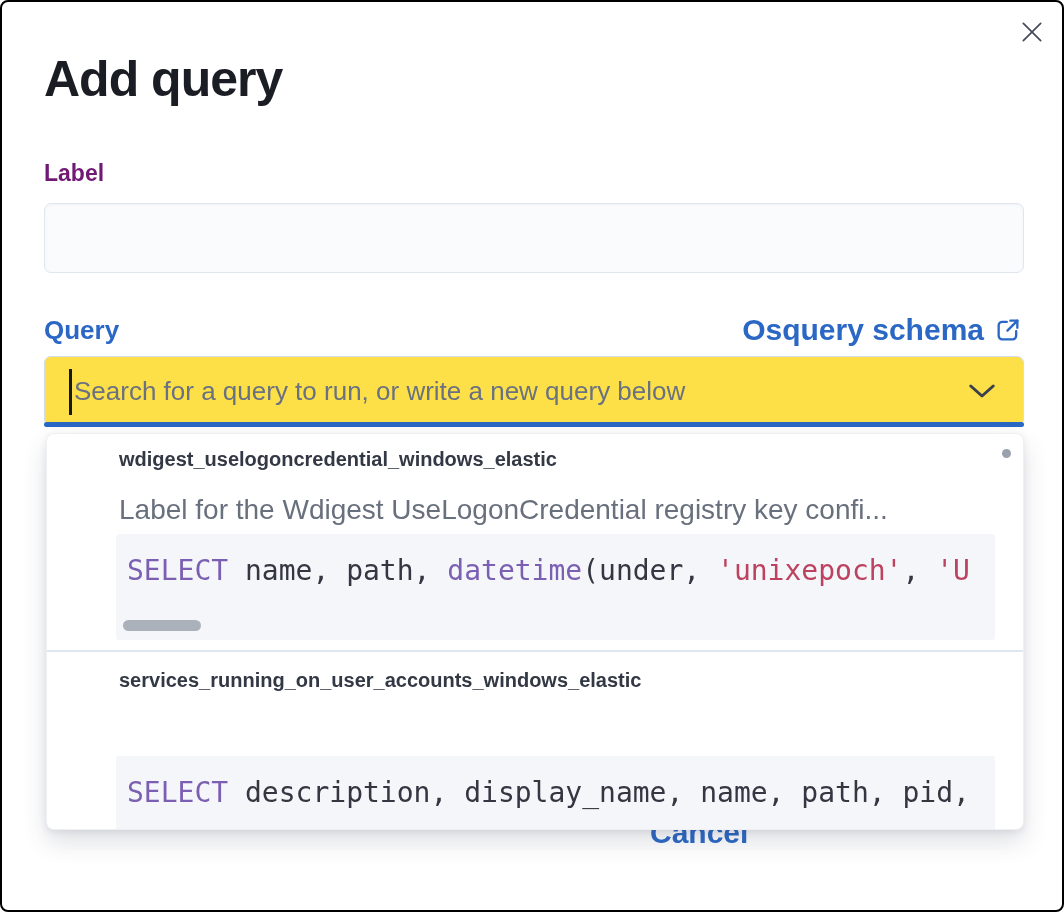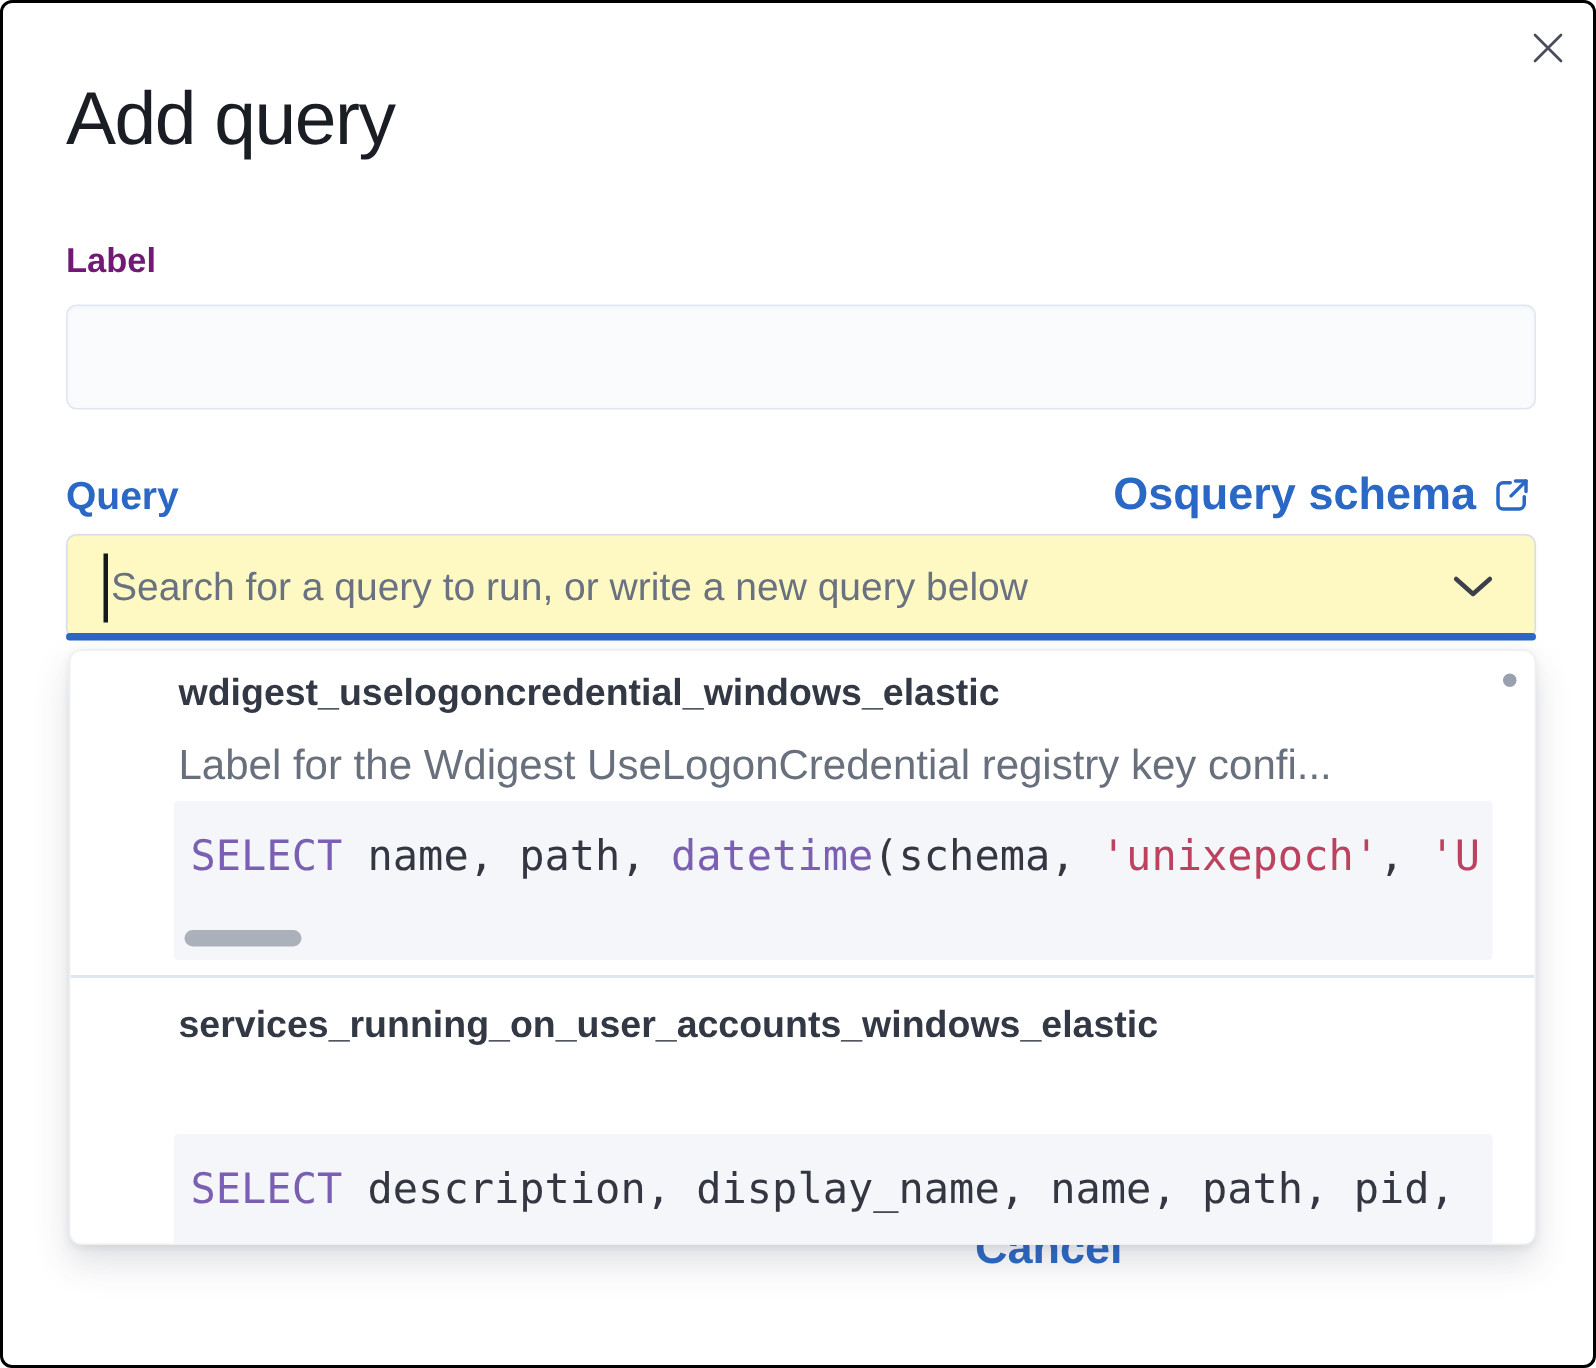--- a/index.html
+++ b/index.html
@@ -14,21 +14,21 @@
 
   
   .close-btn{
     position:absolute; top:12px; right:12px; width:36px; height:36px;
     background:none; border:none; cursor:pointer; color:#474c59;
     display:flex; align-items:center; justify-content:center;
   }
 
   .modal-title{
     position:absolute; left:42px; top:48px;
-    font-size:50px; font-weight:400; letter-spacing:-1px; color:#1a1d23;
+    font-size:50px; font-weight:700; letter-spacing:-1px; color:#1a1d23;
   }
 
   .field-label{
     position:absolute; left:42px; top:158px;
     font-size:23px; font-weight:700; color:#701a75;
   }
 
   .label-input{
     position:absolute; left:42px; top:201px; width:980px; height:70px;
     background:#fafbfd; border:1px solid #e0e6f0; border-radius:7px;
@@ -41,21 +41,21 @@
     display:flex; align-items:center; justify-content:space-between;
   }
   .query-label{ font-size:26px; font-weight:700; color:var(--primary_blue); }
   .schema-link{
     display:flex; align-items:center; gap:10px; text-decoration:none;
     font-size:30px; font-weight:700; color:var(--primary_blue); cursor:pointer;
   }
 
   .combo{
     position:absolute; left:42px; top:354px; width:980px; height:70px;
-    background:#fef9c3; border:1px solid #d5dde9; border-radius:7px;
+    background:#fde047; border:1px solid #d5dde9; border-radius:7px;
     box-shadow: 0 1px 3px rgba(110,130,160,.08);
   }
   .caret{
     position:absolute; left:24px; top:12px; width:3px; height:46px; background:#15181f;
   }
   .combo-placeholder{
     position:absolute; left:29px; top:0; height:68px; display:flex; align-items:center;
     font-size:26px; color:#6a7180; white-space:nowrap;
   }
   .combo-chevron{
@@ -87,21 +87,21 @@
     box-shadow: 0 12px 24px rgba(55,65,85,.16), 0 2px 6px rgba(55,65,85,.10);
   }
   .vdot{
     position:absolute; right:12px; top:15px; width:9px; height:9px;
     border-radius:50%; background:#99a1ae;
   }
   .option{ position:absolute; left:0; right:0; cursor:pointer; }
   .option-1{ top:0; height:216px; }
   .option-2{ top:217px; height:180px; }
   .opt-title{
-    position:absolute; left:72px; font-size:25px; font-weight:700; color:#333845;
+    position:absolute; left:72px; font-size:20px; font-weight:700; color:#333845;
     white-space:nowrap;
   }
   .opt-desc{
     position:absolute; left:72px; font-size:28px; color:#69707d; white-space:nowrap;
   }
   .option-1 .opt-title{ top:14px; }
   .option-1 .opt-desc{ top:60px; }
   .option-2 .opt-title{ top:18px; }
   .option-2 .opt-desc{ top:64px; }
 
@@ -167,21 +167,21 @@
 
   <button class="cancel-btn">Cancel</button>
 
   <div class="panel">
     <span class="vdot"></span>
 
     <div class="option option-1">
       <div class="opt-title">wdigest_uselogoncredential_windows_elastic</div>
       <div class="opt-desc">Label for the Wdigest UseLogonCredential registry key confi...</div>
       <div class="codeblock">
-        <div class="code-line"><span class="tok-keyword">SELECT</span><span class="tok-plain"> name, path, </span><span class="tok-keyword">datetime</span><span class="tok-plain">(schema, </span><span class="tok-string">'unixepoch'</span><span class="tok-plain">, </span><span class="tok-string">'U</span></div>
+        <div class="code-line"><span class="tok-keyword">SELECT</span><span class="tok-plain"> name, path, </span><span class="tok-keyword">datetime</span><span class="tok-plain">(under, </span><span class="tok-string">'unixepoch'</span><span class="tok-plain">, </span><span class="tok-string">'U</span></div>
         <div class="hthumb"></div>
       </div>
     </div>
 
     <div class="divider"></div>
 
     <div class="option option-2">
       <div class="opt-title">services_running_on_user_accounts_windows_elastic</div>
       <div class="codeblock">
         <div class="code-line"><span class="tok-keyword">SELECT</span><span class="tok-plain"> description, display_name, name, path, pid,</span></div>

